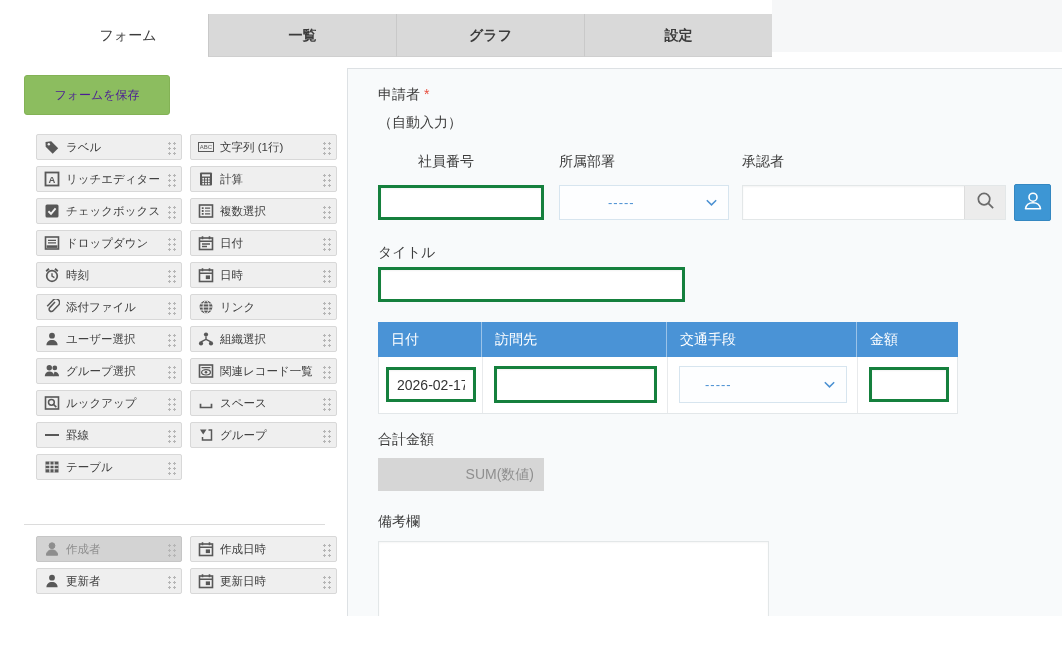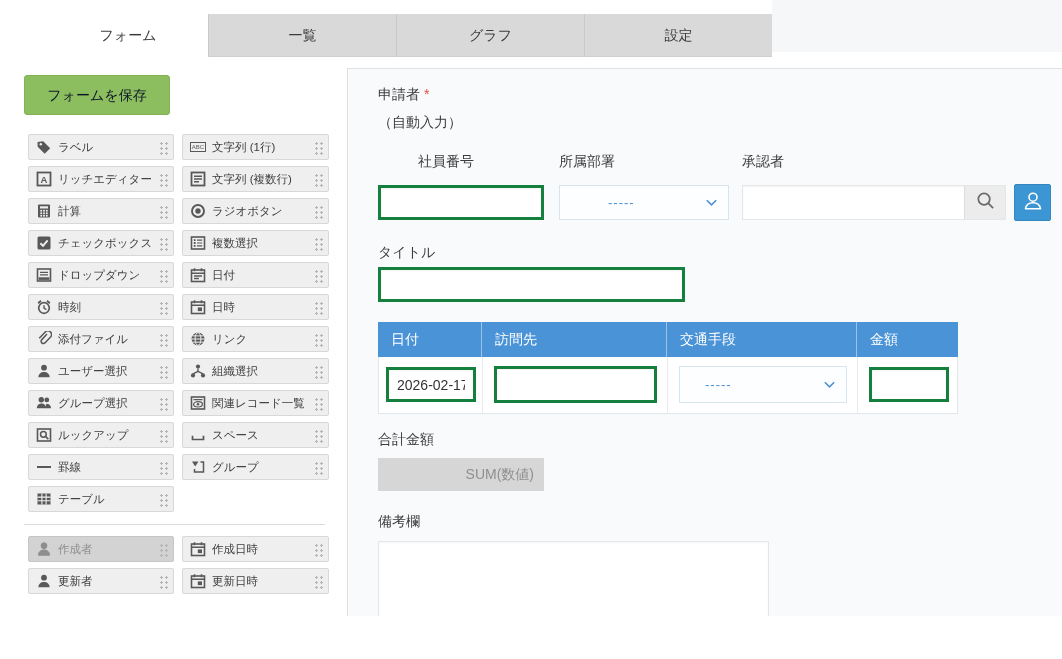--- a/index.html
+++ b/index.html
@@ -5,29 +5,29 @@
   * { margin:0; padding:0; box-sizing:border-box; }
   html,body { background:#fff; }
   body { font-family:"Liberation Sans","DejaVu Sans",sans-serif; color:#3c3c3c; }
   .page { position:relative; width:1062px; height:616px; overflow:hidden; background:#fff; }
 
   
   .tabbar-right-bg { position:absolute; left:772px; top:0; width:290px; height:52px; background:#f6f7f8; }
   .tabs { position:absolute; left:48px; top:14px; display:flex; height:43px; }
   .tab { height:43px; line-height:43px; text-align:center; font-size:14px; color:#3c3c3c; cursor:pointer;
          background:#d9d9d9; width:188px; border-bottom:1px solid #cfcfcf; }
-  .tab + .tab { border-left:1px solid #c9c9c9; }
+  .tab + .tab { border-left:1px solid #c9c9c9;font-weight:bold; }
   .tab.active { background:#fff; width:160px; border:none; }
 
   
   .save-btn { position:absolute; left:24px; top:75px; width:146px; height:40px;
               background:#8cbd5f; border:1px solid #83b255; border-radius:3px;
-              color:#0f172a; font-size:14px; text-align:center; line-height:38px; cursor:pointer;
+              color:#4c1d95; font-size:12px; text-align:center; line-height:38px; cursor:pointer;
               font-family:inherit; }
-  .palette { position:absolute; left:28px; display:grid; grid-template-columns:146px 147px;
+  .palette { position:absolute; left:36px; display:grid; grid-template-columns:146px 147px;
              grid-auto-rows:26px; column-gap:8px; row-gap:6px; }
   #palette-main { top:134px; }
   #palette-bottom { top:536px; }
   .pal-divider { position:absolute; left:24px; top:524px; width:301px; height:1px; background:#dcdcdc; }
   .p-item { display:flex; align-items:center; background:#efefef; border:1px solid #d8d8d8;
             border-radius:2px; padding:0 4px 0 6px; cursor:grab; overflow:hidden; }
   .p-item .p-icon { flex:0 0 17px; height:16px; display:flex; align-items:center; justify-content:center; }
   .p-item .p-label { flex:1 1 auto; font-size:11.5px; color:#3c3c3c; margin-left:6px; white-space:nowrap; overflow:hidden; }
   .p-item .p-dots { flex:0 0 10px; height:15px; margin-left:2px;
        background-image:radial-gradient(circle, #b5b5b5 1.1px, transparent 1.3px);
@@ -117,56 +117,36 @@
             <rect class="icn" x="1.5" y="1.5" width="13" height="13" stroke-width="1.8"></rect>
             <text x="8" y="11.6" font-size="9.5" font-weight="bold" text-anchor="middle" class="ic" font-family="sans-serif">A</text>
           </svg>
         </span>
         <span class="p-label">リッチエディター</span>
         <span class="p-dots"></span>
       </div>
       <div class="p-item">
         <span class="p-icon">
           <svg width="16" height="16" viewBox="0 0 16 16">
-            <rect class="icn" x="1.5" y="1.5" width="13" height="13" stroke-width="1.8"></rect>
-            <path class="icn" d="M4 5.2h8M4 8h8M4 10.8h5" stroke-width="1.5"></path>
-          </svg>
-        </span>
-        <span class="p-label">文字列 (複数行)</span>
-        <span class="p-dots"></span>
-      </div>
-      <div class="p-item">
-        <span class="p-icon">
-          <svg width="16" height="16" viewBox="0 0 16 16">
             <rect class="ic" x="2" y="1.5" width="12" height="13" rx="1"></rect>
             <g fill="#efefef">
               <rect x="4" y="3.3" width="8" height="2.2"></rect>
               <circle cx="5.2" cy="7.8" r="1"></circle>
               <circle cx="8" cy="7.8" r="1"></circle>
               <circle cx="10.8" cy="7.8" r="1"></circle>
               <circle cx="5.2" cy="10.3" r="1"></circle>
               <circle cx="8" cy="10.3" r="1"></circle>
               <circle cx="10.8" cy="10.3" r="1"></circle>
               <circle cx="5.2" cy="12.8" r="1"></circle>
               <circle cx="8" cy="12.8" r="1"></circle>
               <circle cx="10.8" cy="12.8" r="1"></circle>
             </g>
           </svg>
         </span>
         <span class="p-label">計算</span>
-        <span class="p-dots"></span>
-      </div>
-      <div class="p-item">
-        <span class="p-icon">
-          <svg width="16" height="16" viewBox="0 0 16 16">
-            <circle class="icn" cx="8" cy="8" r="6" stroke-width="1.9"></circle>
-            <circle class="ic" cx="8" cy="8" r="2.7"></circle>
-          </svg>
-        </span>
-        <span class="p-label">ラジオボタン</span>
         <span class="p-dots"></span>
       </div>
       <div class="p-item">
         <span class="p-icon">
           <svg width="16" height="16" viewBox="0 0 16 16">
             <rect class="ic" x="1.5" y="1.5" width="13" height="13" rx="1.5"></rect>
             <path d="M4.4 8.3 7 10.8 11.6 5.4" fill="none" stroke="#efefef" stroke-width="1.9"></path>
           </svg>
         </span>
         <span class="p-label">チェックボックス</span>

